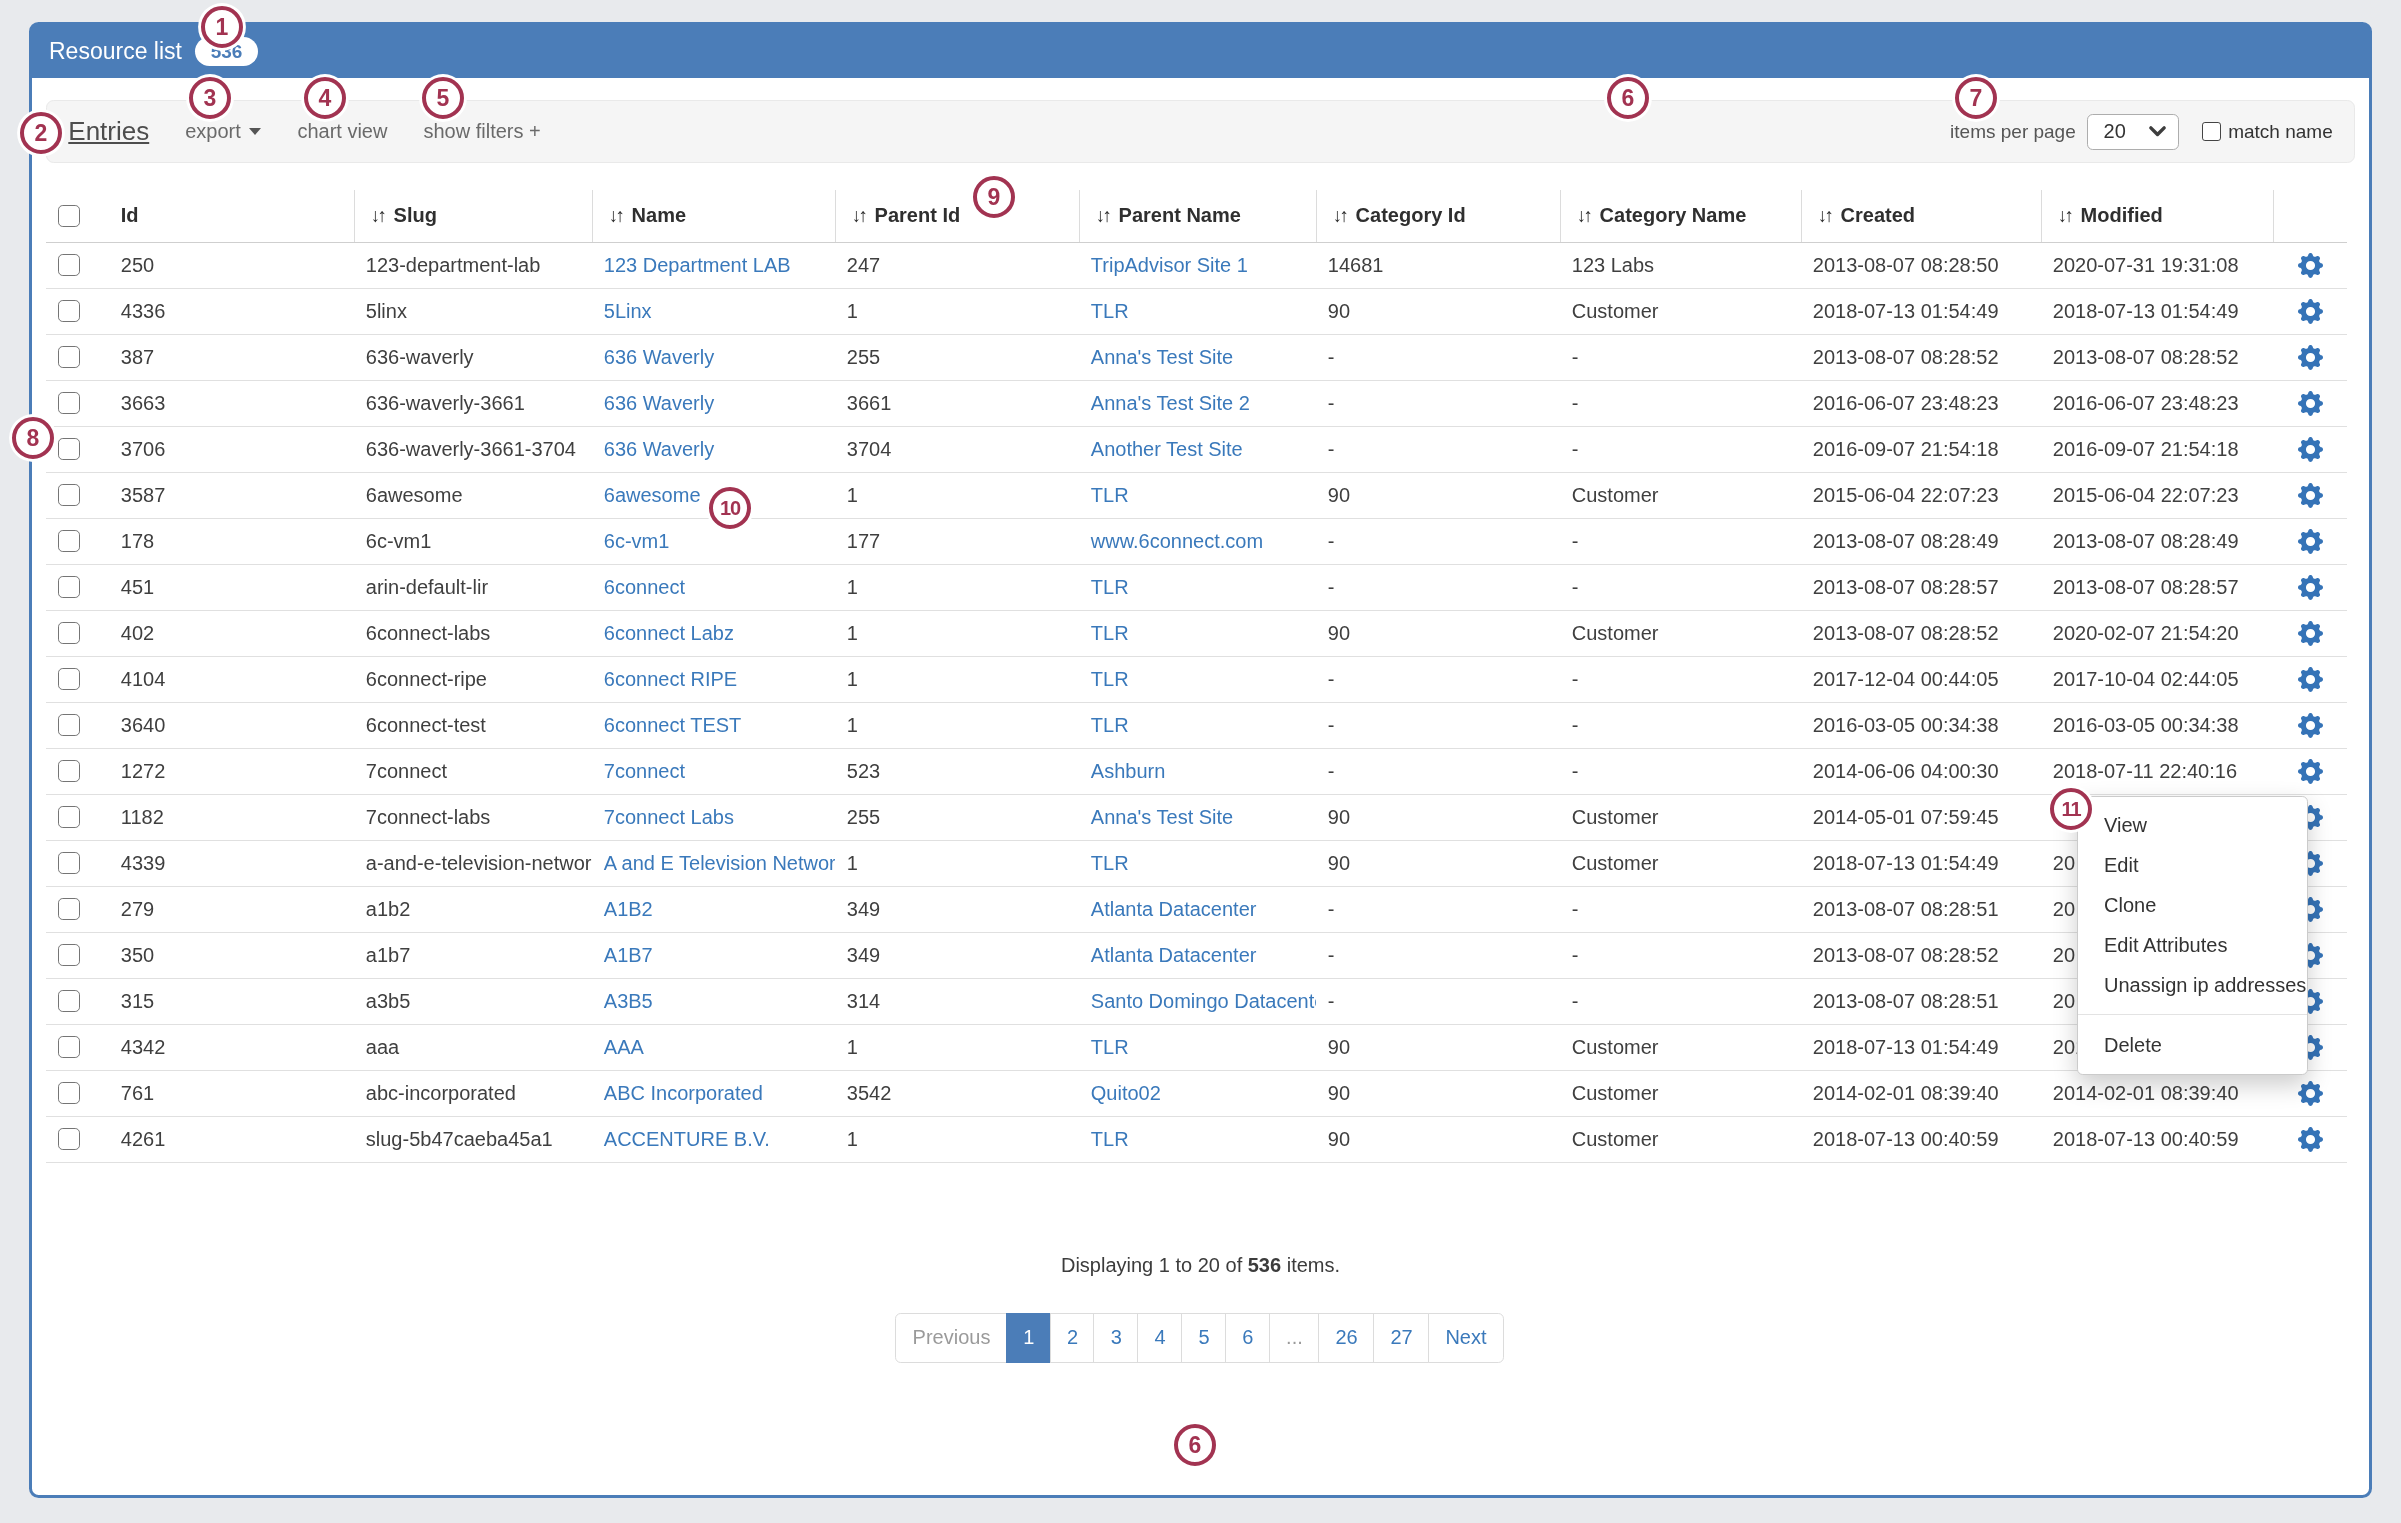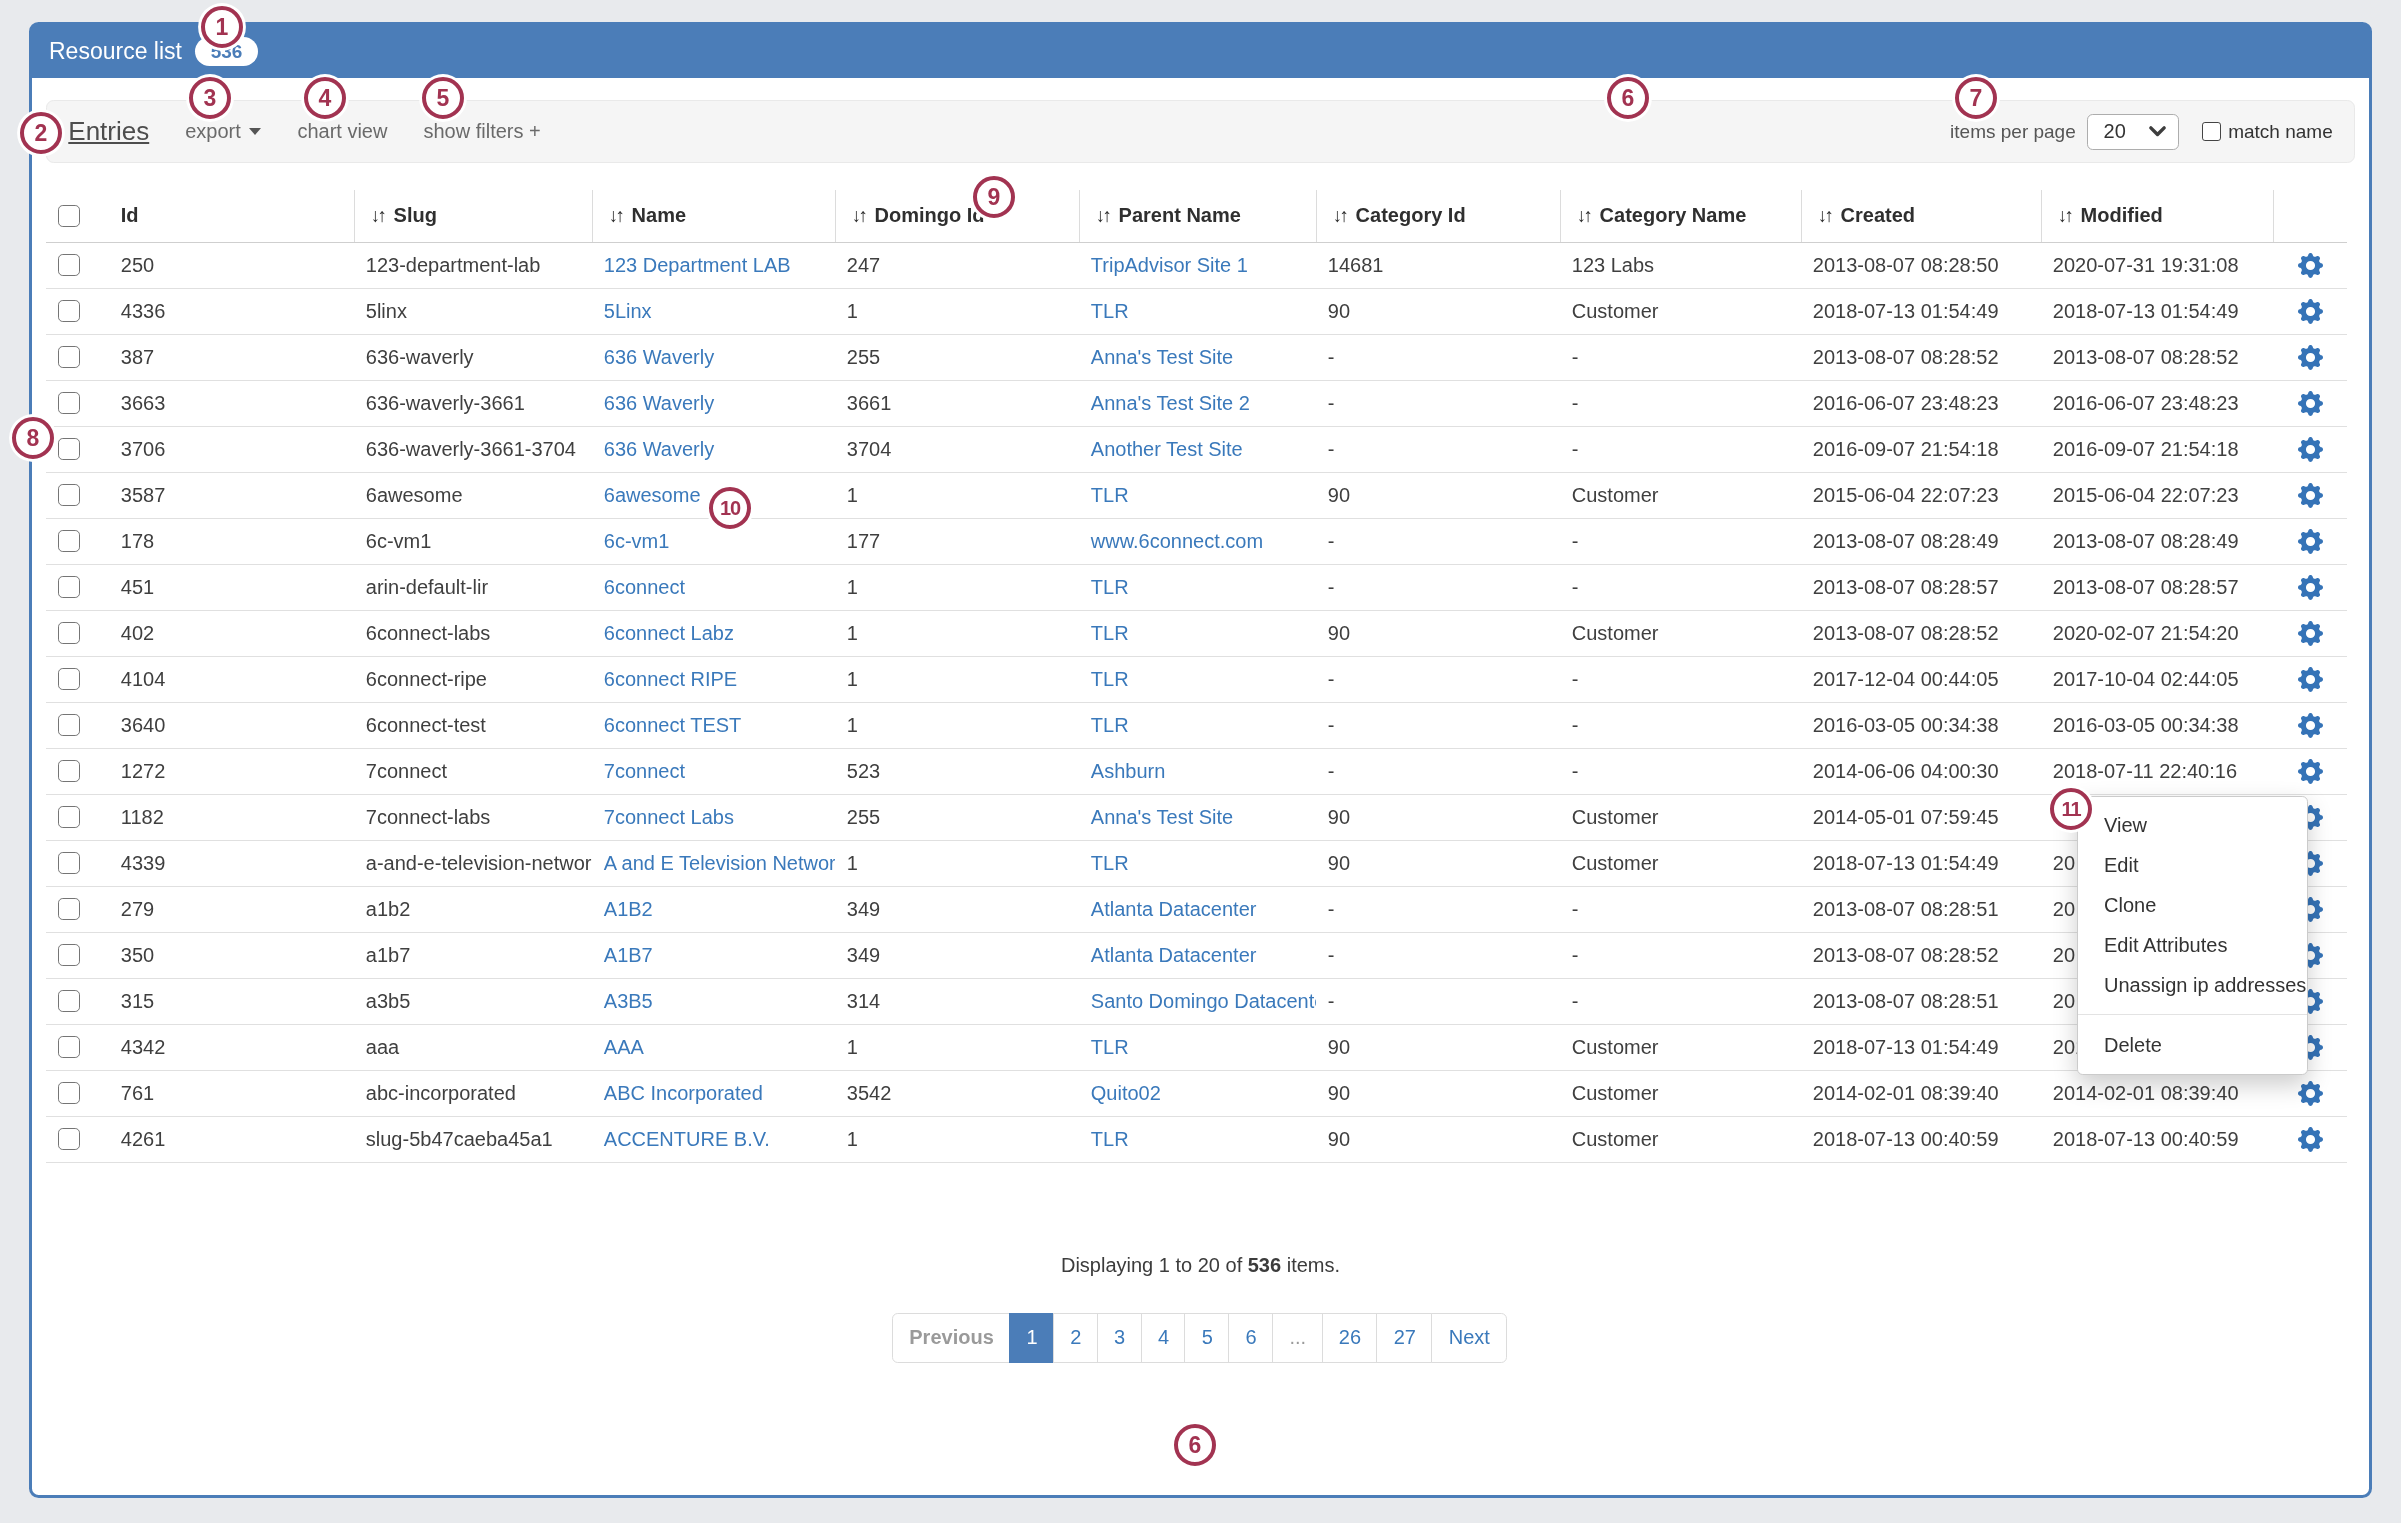--- a/index.html
+++ b/index.html
@@ -50,21 +50,21 @@
   .link{color:var(--link);cursor:pointer;}
   .gear-cell{text-align:center;}
   .gear-cell svg{vertical-align:middle;cursor:pointer;}
 
   
   .summary{margin-top:91px;text-align:center;font-size:20px;color:#3c3c3c;}
   .summary b{font-weight:bold;}
   .pagination{margin-top:36px;display:flex;justify-content:center;}
   .pg{border:1.9px solid #dcdcdc;background:#fff;color:var(--link);font-size:20px;height:50px;line-height:46px;
       padding:0 16.3px;margin-left:-1.9px;cursor:pointer;box-sizing:border-box;}
-  .pg:first-child{border-radius:5.7px 0 0 5.7px;font-weight:bold;}
+  .pg:first-child{border-radius:5.7px 0 0 5.7px;}
   .pg:last-child{border-radius:0 5.7px 5.7px 0;}
   .pg.active{background:var(--accent);border-color:var(--accent);color:#fff;}
   .pg.dis{color:#9a9a9a;cursor:default;}
 
   
   .context-menu{position:absolute;left:2077px;top:796px;width:231px;box-sizing:border-box;background:#fff;
                 border:1.9px solid #cbcbcb;border-radius:5.7px;padding:7.6px 0 9.6px 0;z-index:50;
                 box-shadow:0 9.6px 25px rgba(0,0,0,0.2);}
   .menu-item{height:40px;line-height:40px;padding-left:26px;font-size:20px;color:#333;cursor:pointer;}
   .menu-divider{border-top:1.9px solid #e3e3e3;margin:9.6px 0;}
@@ -127,21 +127,21 @@
             <col style="width:74px">
         </colgroup>
         <thead>
             <tr id="thead-row">
               <th>
                 <div class="cb"></div>
               </th>
               <th><span>Id</span></th>
               <th class="sep"><span class="sort">↓↑</span><span>Slug</span></th>
               <th class="sep"><span class="sort">↓↑</span><span>Name</span></th>
-              <th class="sep"><span class="sort">↓↑</span><span>Domingo Id</span></th>
+              <th class="sep"><span class="sort">↓↑</span><span>Parent Id</span></th>
               <th class="sep"><span class="sort">↓↑</span><span>Parent Name</span></th>
               <th class="sep"><span class="sort">↓↑</span><span>Category Id</span></th>
               <th class="sep"><span class="sort">↓↑</span><span>Category Name</span></th>
               <th class="sep"><span class="sort">↓↑</span><span>Created</span></th>
               <th class="sep"><span class="sort">↓↑</span><span>Modified</span></th>
               <th class="sep"></th>
             </tr>
           </thead>
         <tbody id="tbody">
             <tr>

